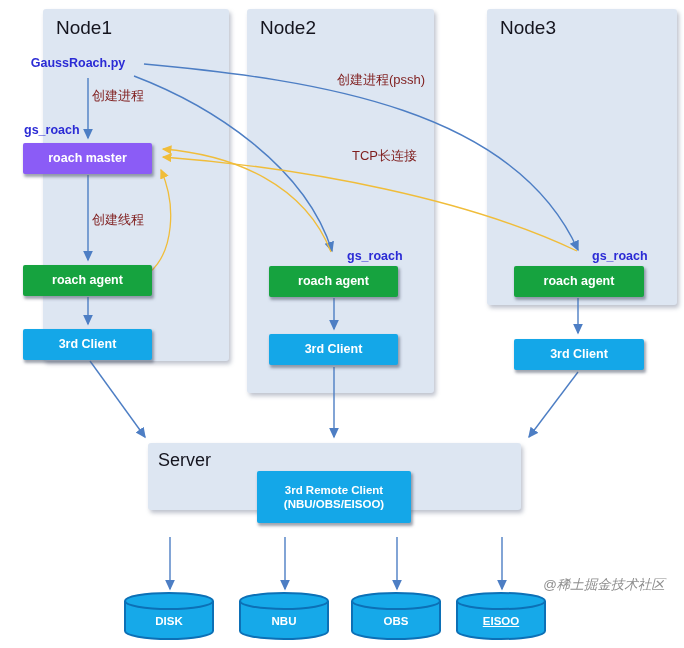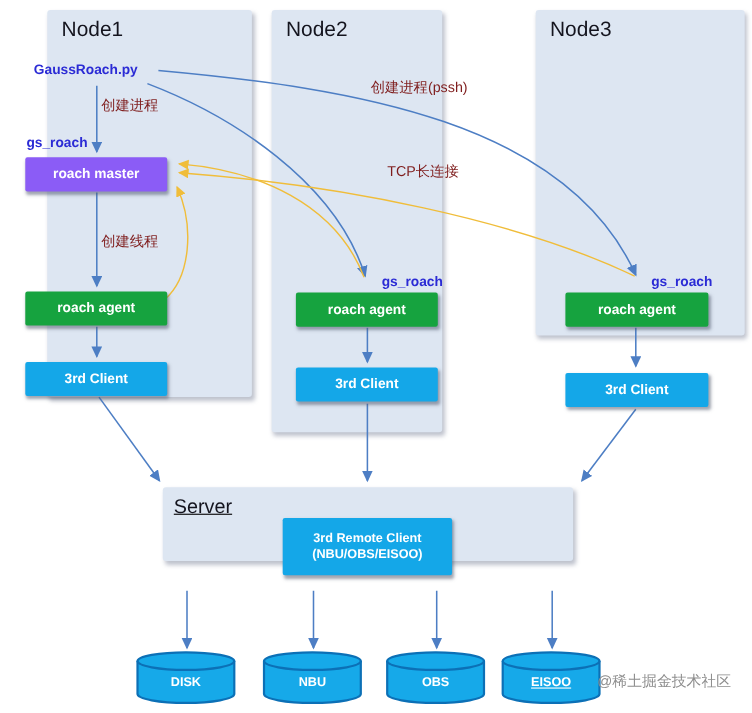--- a/index.html
+++ b/index.html
@@ -24,27 +24,27 @@
   .remote-line{display:block;}
 </style>
 </head>
 <body>
 
 <div class="stage">
 
   <div class="panel" style="left:7px;top:9px;width:186px;height:352px;margin-left:36px;">
     <div class="panel-title">Node1</div>
   </div>
-  <div class="panel" style="left:247px;top:9px;width:155px;height:384px;">
+  <div class="panel" style="left:247px;top:9px;width:187px;height:384px;">
     <div class="panel-title">Node2</div>
   </div>
   <div class="panel" style="left:487px;top:9px;width:190px;height:296px;">
     <div class="panel-title">Node3</div>
   </div>
-  <div class="panel" style="left:148px;top:443px;width:373px;height:67px;text-decoration:underline;">
+  <div class="panel" style="left:148px;top:443px;width:373px;height:67px;">
     <div class="panel-title" style="font-size:18px;padding:7px 0 0 10px;">Server</div>
   </div>
 
   <svg class="wires" width="684" height="648" viewBox="0 0 684 648">
     <defs>
       <marker id="mb" markerWidth="8" markerHeight="8" refX="6.5" refY="3.5" orient="auto">
         <path d="M0,0 L7.5,3.5 L0,7 z" fill="#4d7ec4"></path>
       </marker>
       <marker id="my" markerWidth="8" markerHeight="8" refX="6.5" refY="3.5" orient="auto">
         <path d="M0,0 L7.5,3.5 L0,7 z" fill="#f0bd3a"></path>
@@ -107,15 +107,15 @@
   <div class="box cyan" style="left:257px;top:471px;width:154px;height:52px;font-size:11.5px;flex-direction:column;">
     <span class="remote-line">3rd Remote Client</span>
     <span class="remote-line">(NBU/OBS/EISOO)</span>
   </div>
 
   <div class="cyl-lbl" style="left:125px;top:615px;">DISK</div>
   <div class="cyl-lbl" style="left:240px;top:615px;">NBU</div>
   <div class="cyl-lbl" style="left:352px;top:615px;">OBS</div>
   <div class="cyl-lbl" style="left:457px;top:615px;text-decoration:underline;">EISOO</div>
 
-  <div class="watermark" style="left:543px;top:611px;">@稀土掘金技术社区</div>
+  <div class="watermark" style="left:543px;top:576px;font-style:italic;">@稀土掘金技术社区</div>
 
 </div>
 
 </body></html>

